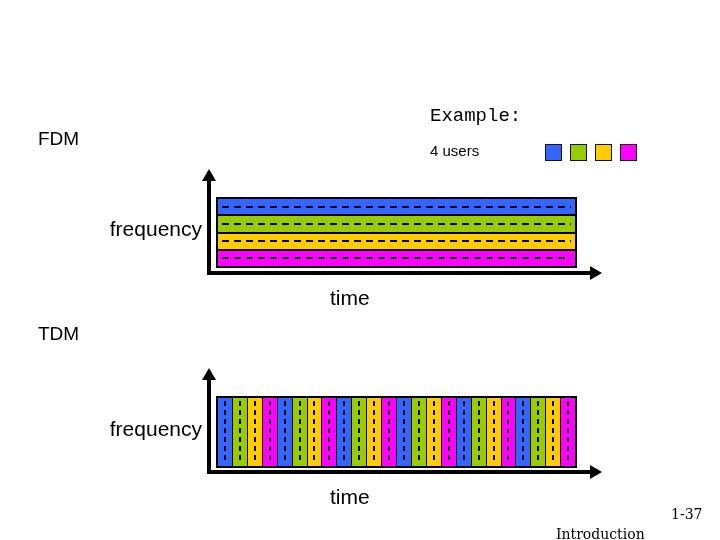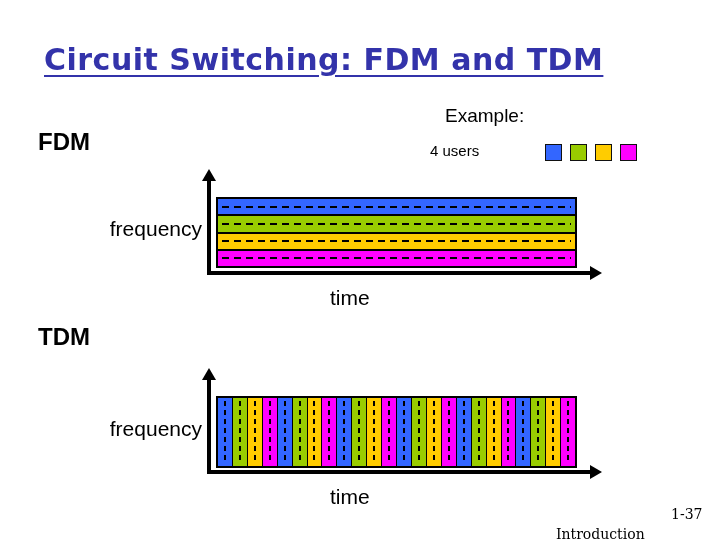--- a/index.html
+++ b/index.html
@@ -20,23 +20,24 @@
     font-weight: bold;
     font-size: 30px;
     letter-spacing: 0.5px;
     text-decoration: underline;
     text-underline-offset: 5px;
     text-decoration-thickness: 2px;
     white-space: nowrap;
   }
   .example-label {
     position: absolute;
-    left: 445px;
+    left: 430px;
     top: 105px;
     font-size: 19px;
+    font-family: Liberation Mono, monospace;
   }
   .users-label {
     position: absolute;
     left: 430px;
     top: 142px;
     font-size: 15px;
   }
   .legend {
     position: absolute;
     left: 545px;
@@ -45,22 +46,21 @@
     gap: 8px;
   }
   .swatch {
     width: 17px;
     height: 17px;
     border: 1px solid #111;
     box-sizing: border-box;
   }
   .section-label {
     position: absolute;
-    font-size: 24px;
-    font-weight: bold;
+    font-size: 19px;
   }
   .fdm-label { left: 38px; top: 128px; }
   .tdm-label { left: 38px; top: 323px; }
   .freq-label {
     position: absolute;
     width: 110px;
     text-align: right;
     left: 92px;
     font-size: 21px;
   }
@@ -156,21 +156,20 @@
     top: 506px;
     font-family: "DejaVu Serif", serif;
     font-size: 14px;
   }
 </style>
 </head>
 <body>
 
 <div class="slide">
 
-  <div class="title" style="color: rgb(51, 51, 170);">Circuit Switching: FDM and TDM</div>
 
   <div class="example-label">Example:</div>
   <div class="users-label">4 users</div>
   <div class="legend">
       <div class="swatch" style="background: rgb(51, 102, 255);"></div>
       <div class="swatch" style="background: rgb(153, 204, 0);"></div>
       <div class="swatch" style="background: rgb(255, 204, 0);"></div>
       <div class="swatch" style="background: rgb(255, 0, 255);"></div>
     </div>
 

